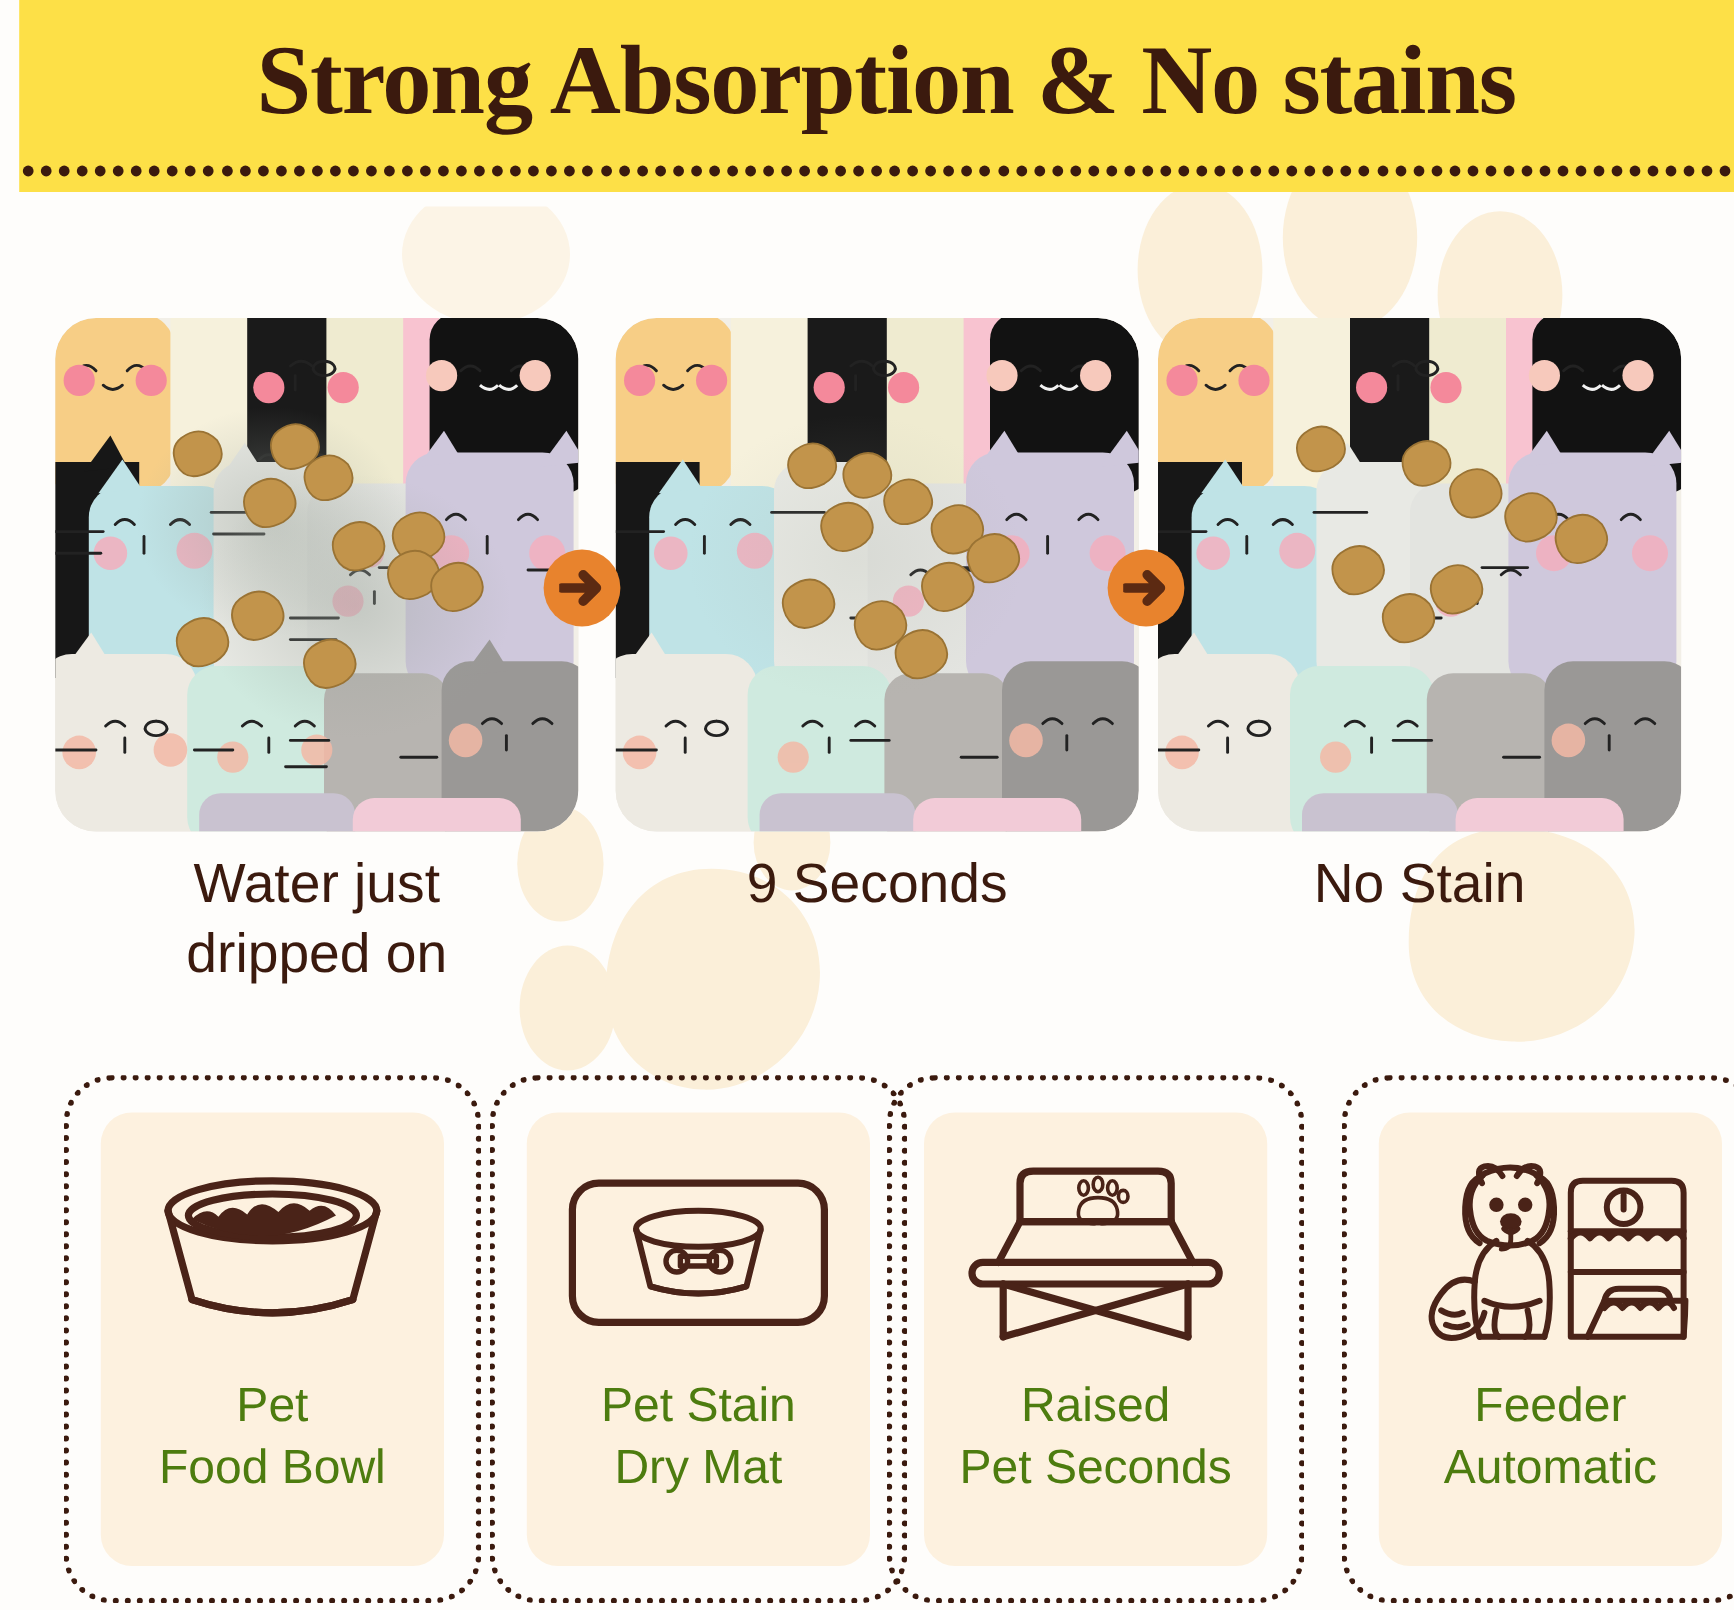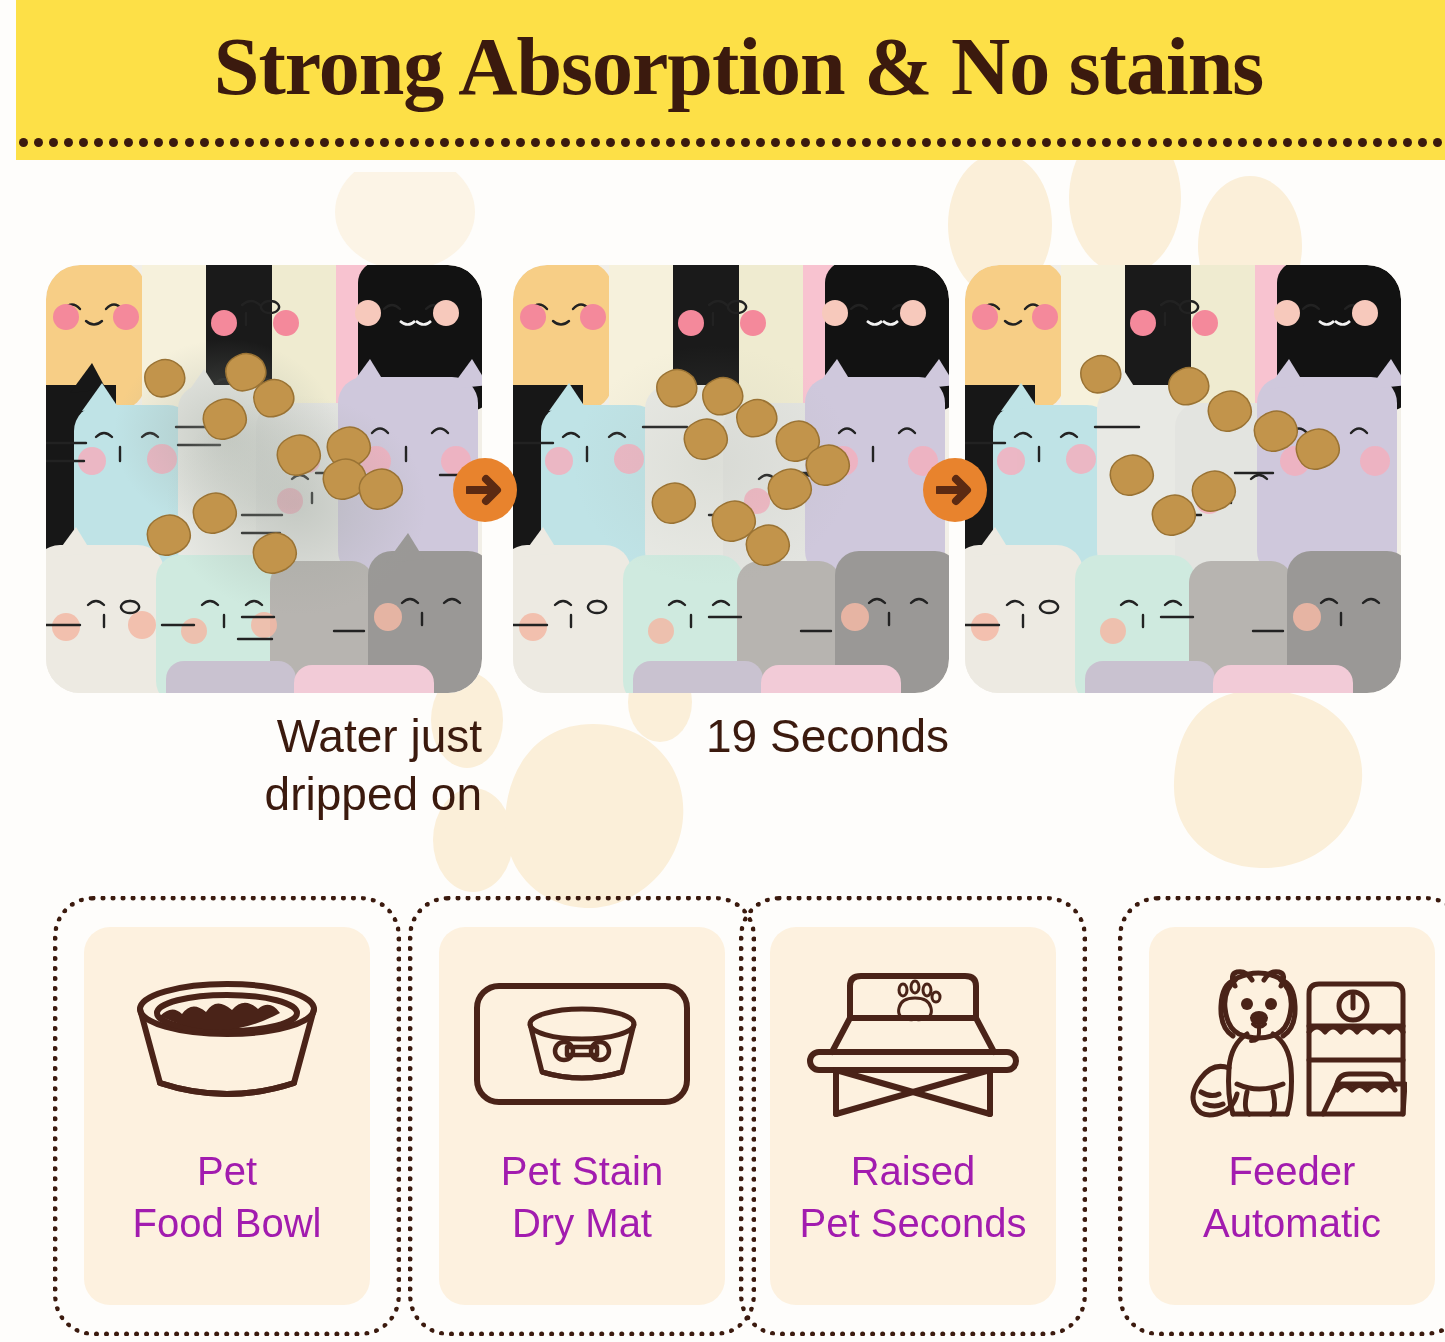--- a/index.html
+++ b/index.html
@@ -108,21 +108,21 @@
   }
   .arrow-badge.a1 { left: 453px; top: 458px; }
   .arrow-badge.a2 { left: 923px; top: 458px; }
   .arrow-badge svg { display: block; }
 
   
   .caption {
     position: absolute;
     top: 708px;
     width: 436px;
-    text-align: right;
+    text-align: center;
     font-size: 46px;
     line-height: 1.25;
     color: #3B1A0E;
     z-index: 3;
   }
   .caption.c1 { left: 46px; }
   .caption.c2 { left: 513px; }
   .caption.c3 { left: 965px; }
   .caption span { display: block; }
 
@@ -167,21 +167,21 @@
     display: flex;
     align-items: center;
     justify-content: center;
   }
   .card-icon svg { display: block; }
   .card-label {
     margin-top: 6px;
     text-align: center;
     font-size: 40px;
     line-height: 1.3;
-    color: #a21caf;
+    color: #4d7c0f;
   }
   .card-label span { display: block; }
 </style>
 </head>
 <body>
 
 <div id="page">
 
   <div class="paw-layer">
     <div class="paw" style="left:880px; top:150px;">
@@ -700,21 +700,24 @@
     <svg width="38" height="34" viewBox="0 0 38 34">
       <path d="M2 17 H24 M20 6 L31 17 L20 28" stroke="#5C2A12" stroke-width="8" fill="none" stroke-linecap="round" stroke-linejoin="round"></path>
     </svg>
   </div>
 
   <div class="caption c1">
     <span>Water just</span>
     <span>dripped on</span>
   </div>
   <div class="caption c2">
-    <span>19 Seconds</span>
+    <span>9 Seconds</span>
+  </div>
+  <div class="caption c3">
+    <span>No Stain</span>
   </div>
 
   <div id="cards">
 
     <div class="card-outer k1">
       <div class="card-inner">
         <div class="card-icon">
           <svg width="210" height="130" viewBox="0 0 210 130">
             <g fill="none" stroke="#4A2318" stroke-width="6" stroke-linejoin="round" stroke-linecap="round">
               <ellipse cx="105" cy="30" rx="87" ry="25"></ellipse>

